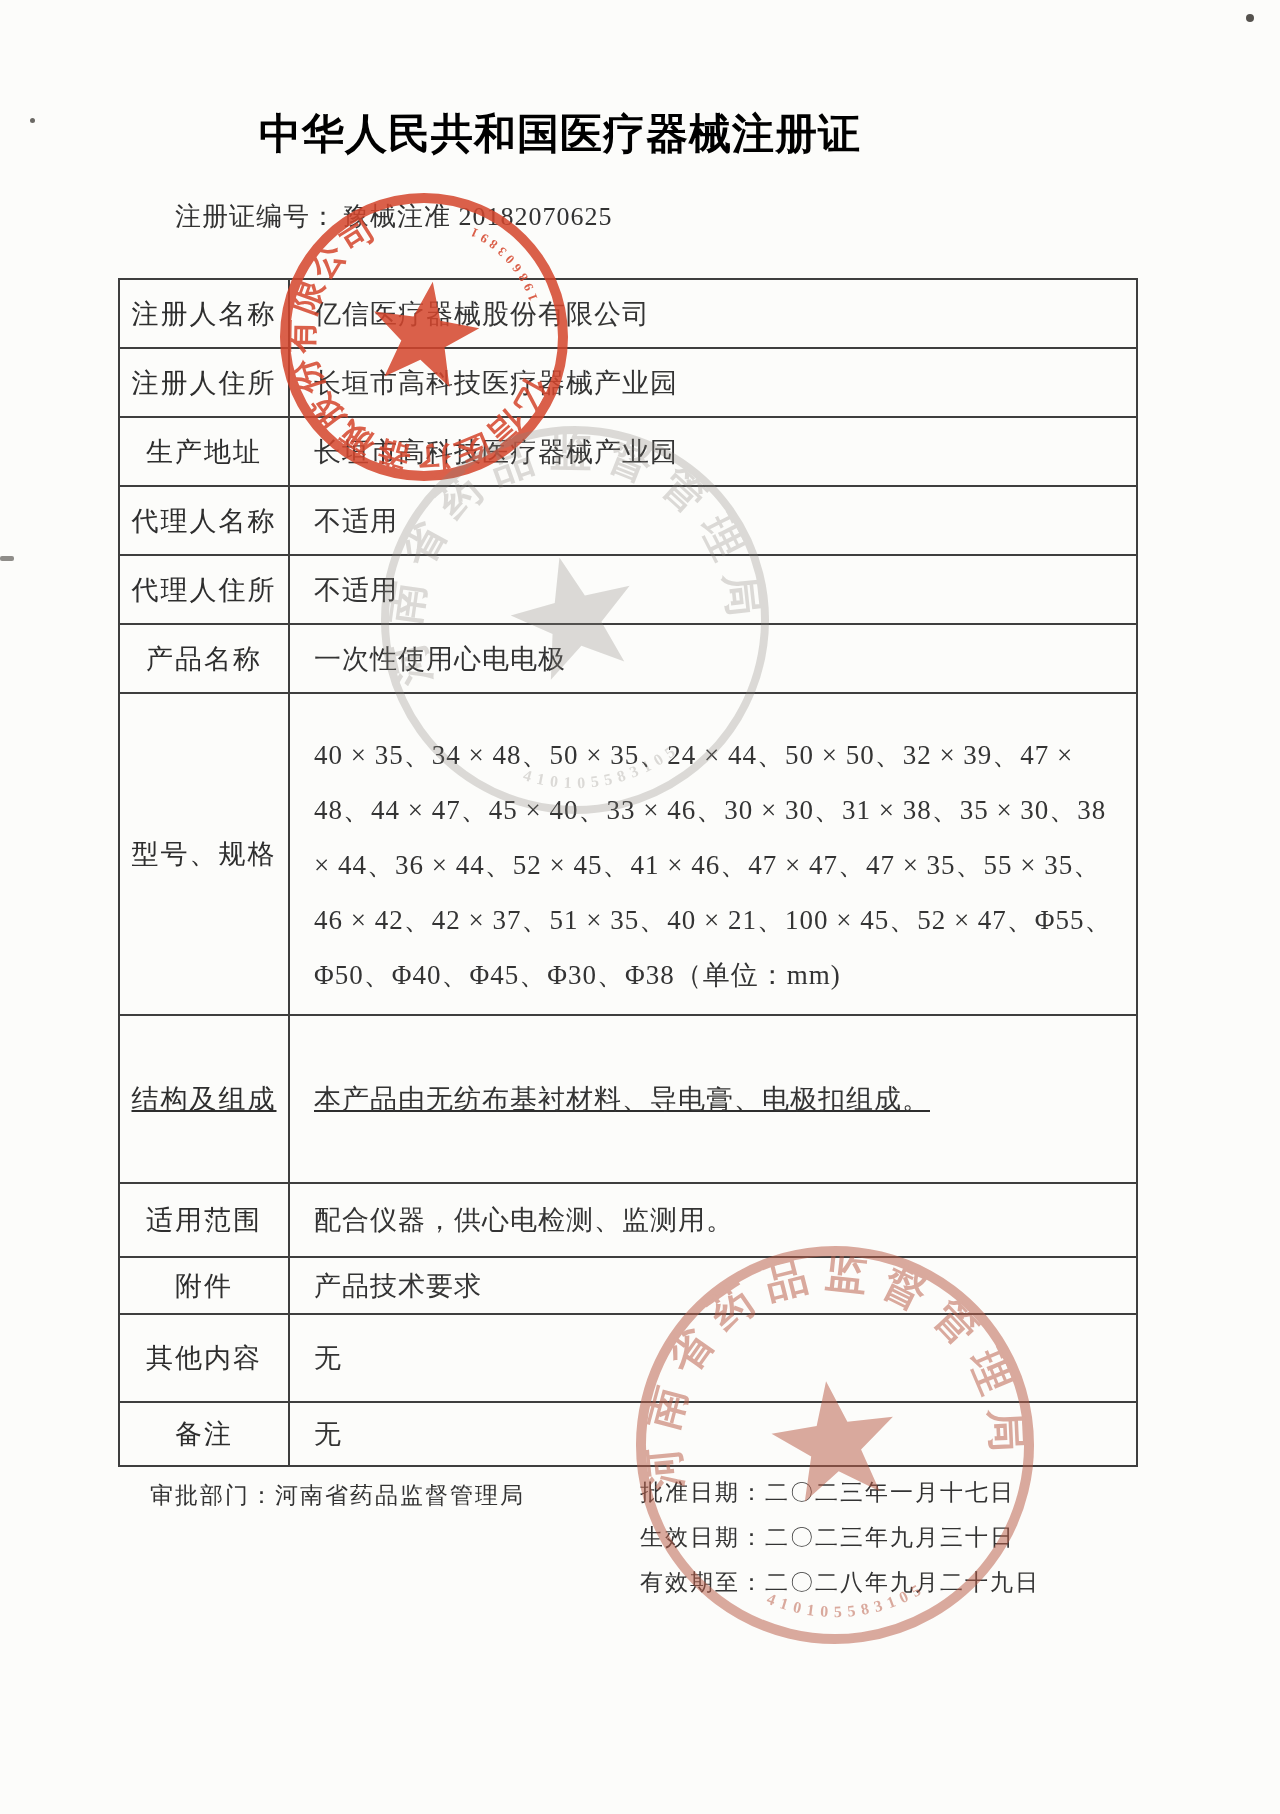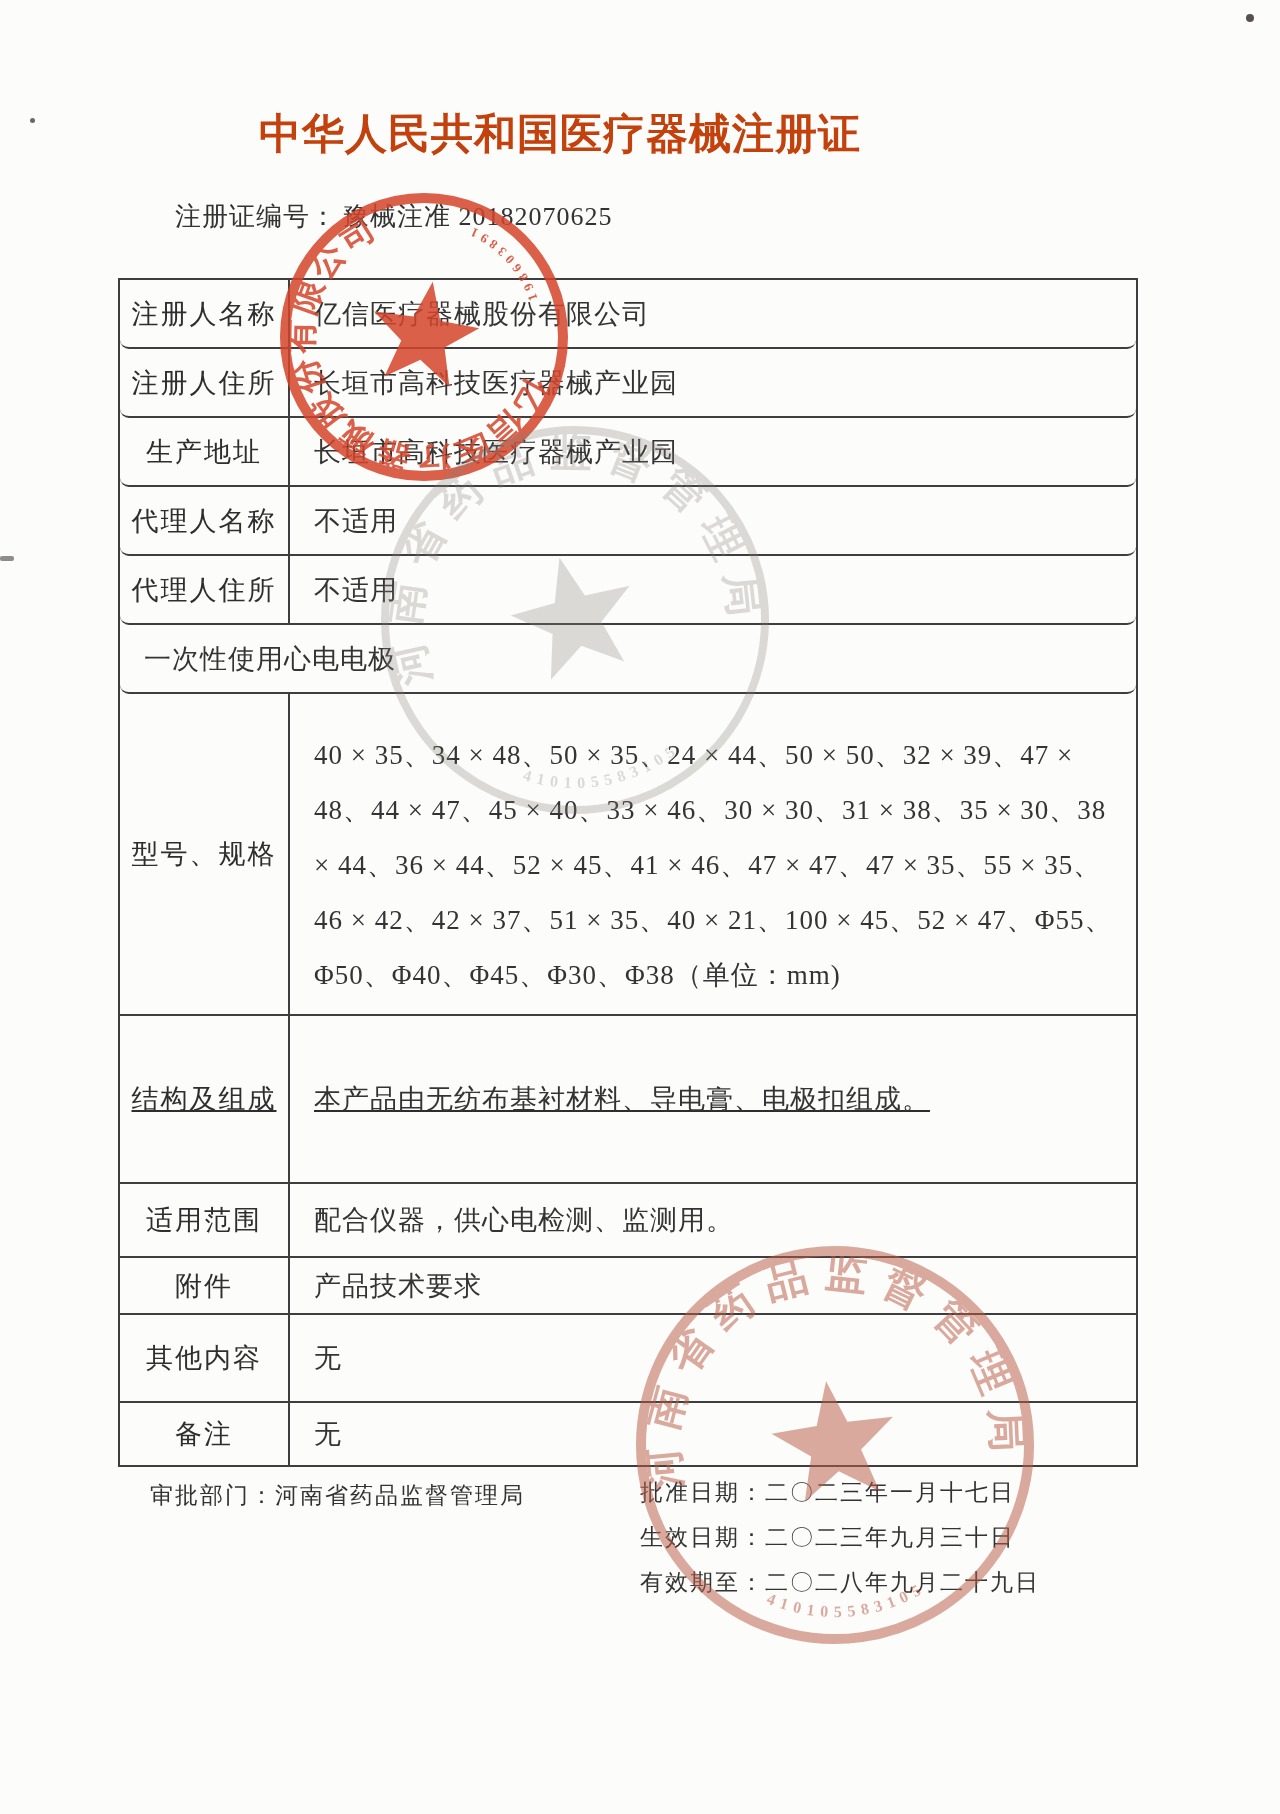--- a/index.html
+++ b/index.html
@@ -10,39 +10,39 @@
     color:#2d2d2d;
     position:relative;
     overflow:hidden;
   }
   .page{position:absolute;inset:0;}
 
   .title{
     position:absolute;top:106px;left:0;width:1120px;
     text-align:center;
     font-size:42px;font-weight:bold;letter-spacing:1px;
-    color:#c2410c;
+    color:#000000;
     margin:0;
   }
   .regline{
     position:absolute;top:199px;left:175px;
     font-size:26px;letter-spacing:1px;color:#333;
     white-space:nowrap;
   }
   .regline .regval{margin-left:6px;}
 
   .cert-table{
     position:absolute;top:278px;left:118px;width:1020px;
     border:2px solid #3e3e3e;
     box-sizing:border-box;
     background:transparent;
   }
   .row{display:flex;box-sizing:border-box;border-bottom:2px solid #3e3e3e;}
   .row:last-child{border-bottom:none;}
-  .h-std{height:69px;border-radius:9px;}
+  .h-std{height:69px;}
   .h-specs{height:322px;}
   .h-struct{height:168px;text-decoration:underline;}
   .h-scope{height:74px;}
   .h-attach{height:57px;}
   .h-other{height:88px;}
   .h-note{height:62px;}
   .cell{box-sizing:border-box;}
   .lbl{
     width:170px;flex:0 0 170px;
     border-right:2px solid #3e3e3e;
@@ -111,20 +111,21 @@
     </div>
     <div class="row h-std">
       <div class="cell lbl">代理人名称</div>
       <div class="cell val">不适用</div>
     </div>
     <div class="row h-std">
       <div class="cell lbl">代理人住所</div>
       <div class="cell val">不适用</div>
     </div>
     <div class="row h-std">
+      <div class="cell lbl">产品名称</div>
       <div class="cell val">一次性使用心电电极</div>
     </div>
     <div class="row h-specs">
       <div class="cell lbl">型号、规格</div>
       <div class="cell val val-specs">40 × 35、34 × 48、50 × 35、24 × 44、50 × 50、32 × 39、47 × 48、44 × 47、45 × 40、33 × 46、30 × 30、31 × 38、35 × 30、38 × 44、36 × 44、52 × 45、41 × 46、47 × 47、47 × 35、55 × 35、46 × 42、42 × 37、51 × 35、40 × 21、100 × 45、52 × 47、Φ55、Φ50、Φ40、Φ45、Φ30、Φ38（单位：mm)</div>
     </div>
     <div class="row h-struct">
       <div class="cell lbl">结构及组成</div>
       <div class="cell val">本产品由无纺布基衬材料、导电膏、电极扣组成。</div>
     </div>

